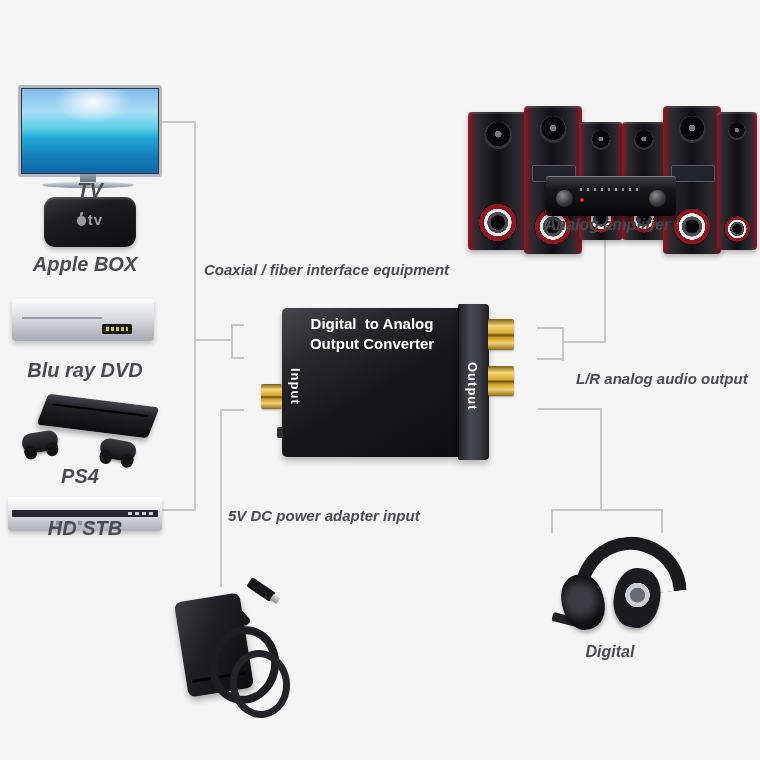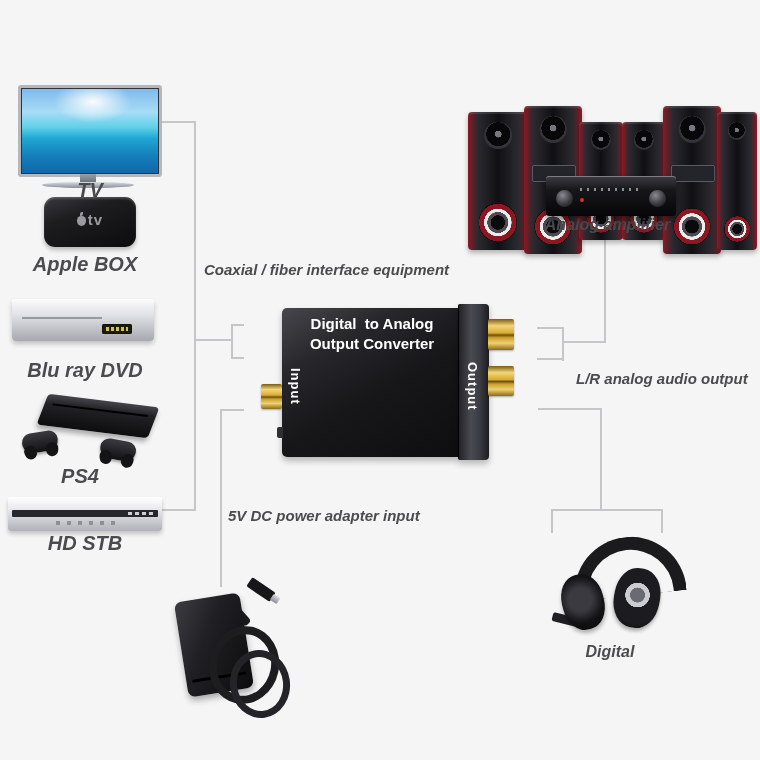--- a/index.html
+++ b/index.html
@@ -38,21 +38,21 @@
   .m2{left:600px;top:408px;width:2px;height:103px;}
   .m3{left:551px;top:509px;width:112px;height:2px;}
   .m4{left:551px;top:509px;width:2px;height:24px;}
   .m5{left:661px;top:509px;width:2px;height:24px;}
 
   
   .tv-lbl{left:50px;top:179px;width:80px;}
   .apple-lbl{left:20px;top:253px;width:130px;}
   .bluray-lbl{left:10px;top:359px;width:150px;}
   .ps4-lbl{left:30px;top:465px;width:100px;}
-  .hdstb-lbl{left:20px;top:532px;width:130px;}
+  .hdstb-lbl{left:20px;top:517px;width:130px;}
   .coax-lbl{left:204px;top:261px;text-align:right;}
   .power-lbl{left:228px;top:507px;text-align:right;}
   .speaker-lbl{left:540px;top:88px;width:155px;font-size:16px;}
   .amp-lbl{left:530px;top:216px;width:155px;font-size:16px;}
   .lr-lbl{left:576px;top:350px;text-align:center;margin-top:20px;}
   .jack35-lbl{left:606px;top:458px;text-align:left;}
   .headset-lbl{left:555px;top:643px;width:110px;font-size:16px;}
 
   
   .tv-frame{left:18px;top:85px;width:138px;height:86px;border:3px solid #b4b8be;border-radius:3px;

